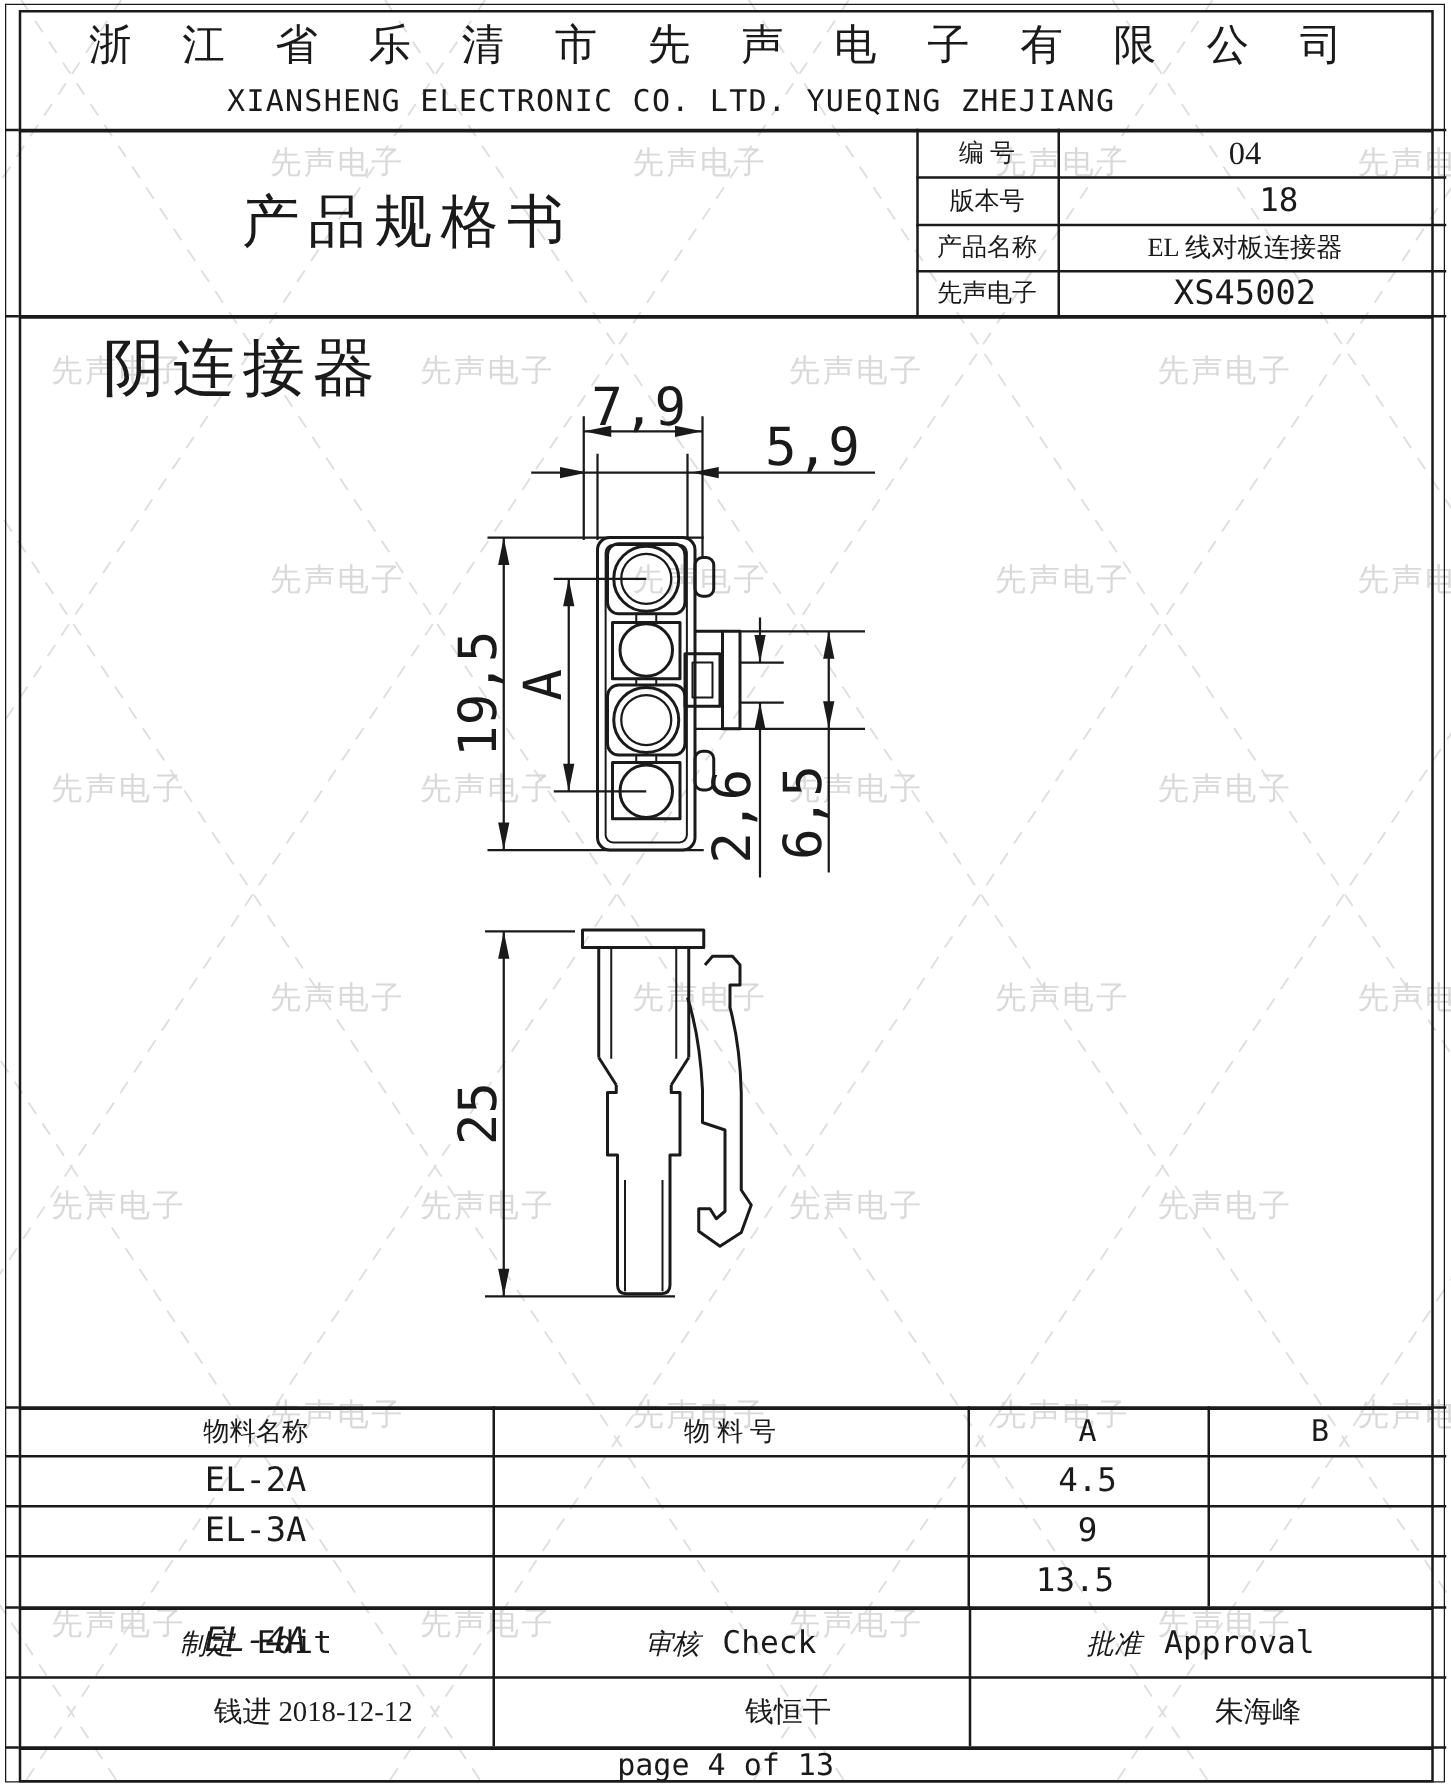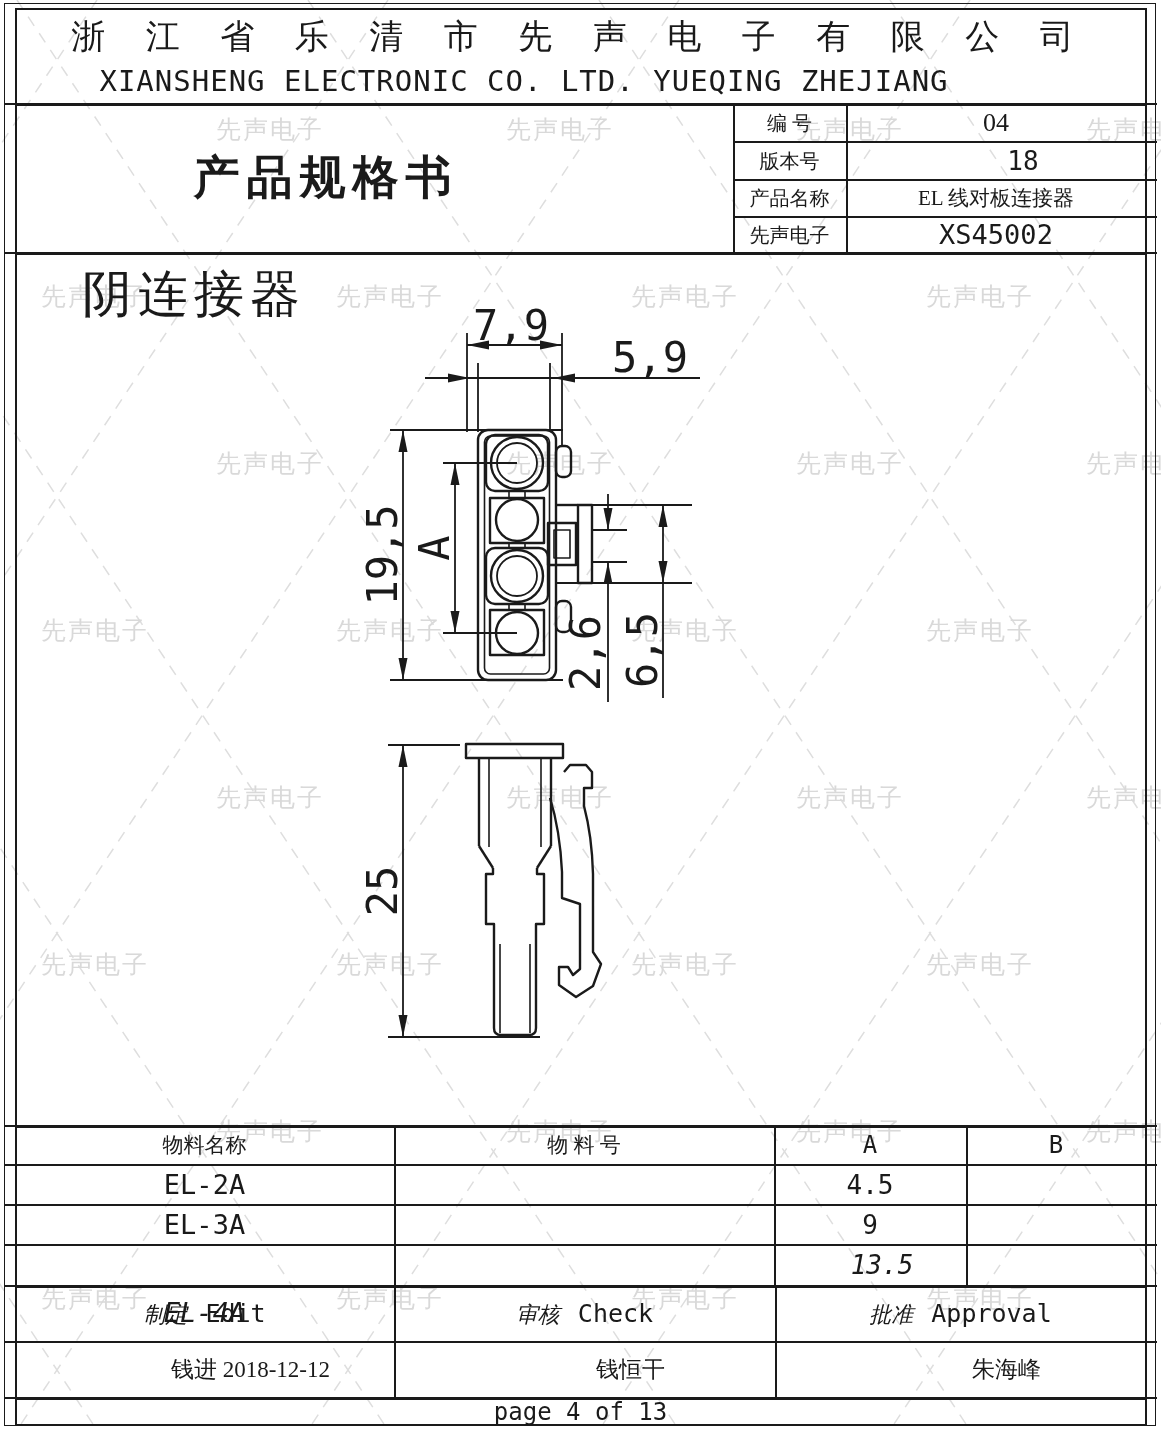--- a/index.html
+++ b/index.html
@@ -15,22 +15,22 @@
   .center{text-align:center;}
   .serif{font-family:"Liberation Serif","DejaVu Serif",serif;}
   .cad{font-family:"DejaVu Sans Mono","Liberation Mono",monospace;}
   .wm{
     position:absolute;width:140px;text-align:center;
     font-family:"Liberation Sans","DejaVu Sans",sans-serif;
     font-size:25px;letter-spacing:2px;pointer-events:none;white-space:nowrap;
   }
   #bg-svg,#draw-svg{position:absolute;left:0;top:0;}
   .company-cn{left:15px;top:12px;width:1131px;height:50px;line-height:50px;font-size:34px;letter-spacing:16px;}
-  .company-en{left:5px;top:61px;width:1038px;height:40px;line-height:40px;font-size:29px;letter-spacing:1px;}
-  .doc-title{left:15px;top:103px;width:622px;height:149px;line-height:149px;font-size:46px;letter-spacing:7px;font-weight:bold;}
+  .company-en{left:18px;top:61px;width:1038px;height:40px;line-height:40px;font-size:24px;letter-spacing:1px;}
+  .doc-title{left:15px;top:103px;width:622px;height:149px;line-height:149px;font-size:46px;letter-spacing:7px;}
   .info-label{left:733px;width:113px;font-size:20px;}
   .info-value{left:846px;width:300px;}
   .sec-label{left:82px;top:262px;width:300px;height:64px;line-height:64px;font-size:50px;letter-spacing:6px;text-align:left;}
   .mat-h{top:1127px;height:36px;line-height:36px;}
   .ap-h{top:1287px;height:53px;line-height:53px;}
   .ap-v{top:1343px;height:53px;line-height:53px;font-size:23px;margin-left:46px;}
   .ap-cn{font-size:22px;font-style:italic;}
   .ap-en{font-family:"DejaVu Sans Mono","Liberation Mono",monospace;font-size:25px;margin-left:18px;}
 </style>
 </head>
@@ -279,21 +279,21 @@
 </div>
 <div>
   <div class="abs center cad" style="left:15px;top:1206px;width:379px;height:38px;line-height:38px;font-size:27px;">EL-3A</div>
   <div class="abs center cad" style="left:394px;top:1206px;width:380px;height:38px;line-height:38px;font-size:27px;"></div>
   <div class="abs center cad" style="left:774px;top:1206px;width:192px;height:38px;line-height:38px;font-size:26px;">9</div>
   <div class="abs center cad" style="left:966px;top:1206px;width:180px;height:38px;line-height:38px;font-size:26px;"></div>
 </div>
 <div>
   <div class="abs center cad" style="left:15px;top:1294px;width:379px;height:56px;line-height:38px;font-size:27px;font-style:italic;">EL-4A</div>
   <div class="abs center cad" style="left:394px;top:1246px;width:380px;height:38px;line-height:38px;font-size:27px;"></div>
-  <div class="abs center cad" style="left:786px;top:1246px;width:192px;height:38px;line-height:38px;font-size:26px;font-style:italic;">13.5</div>
+  <div class="abs center cad" style="left:764px;top:1246px;width:192px;height:38px;line-height:38px;font-size:26px;">13.5</div>
   <div class="abs center cad" style="left:966px;top:1246px;width:180px;height:38px;line-height:38px;font-size:26px;"></div>
 </div>
 
 <div class="abs center ap-h" style="left:15px;width:379px;">
   <span class="serif ap-cn">制定</span><span class="ap-en">Edit</span>
 </div>
 <div class="abs center ap-h" style="left:394px;width:381px;">
   <span class="serif ap-cn">审核</span><span class="ap-en">Check</span>
 </div>
 <div class="abs center ap-h" style="left:775px;width:371px;">

